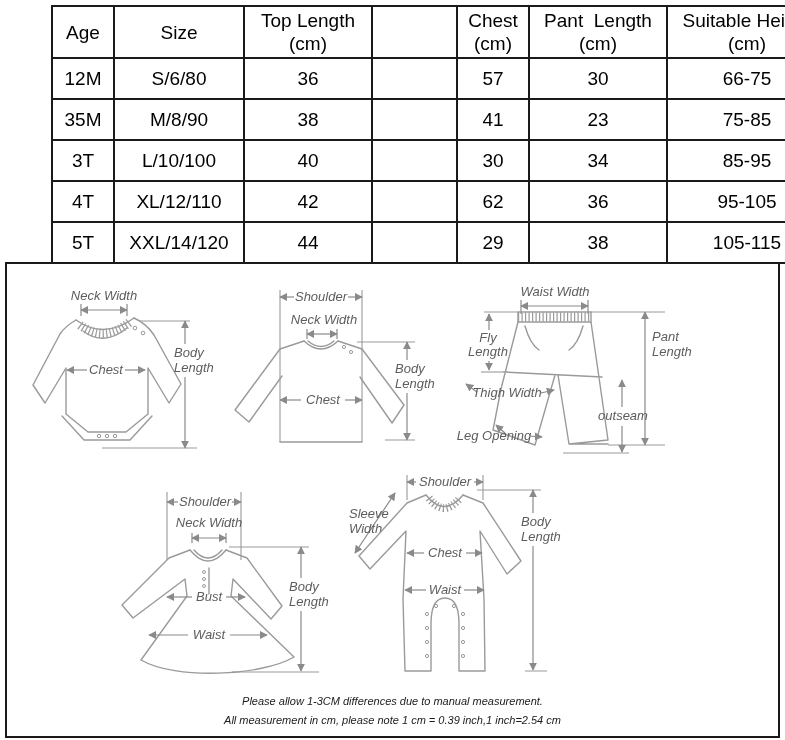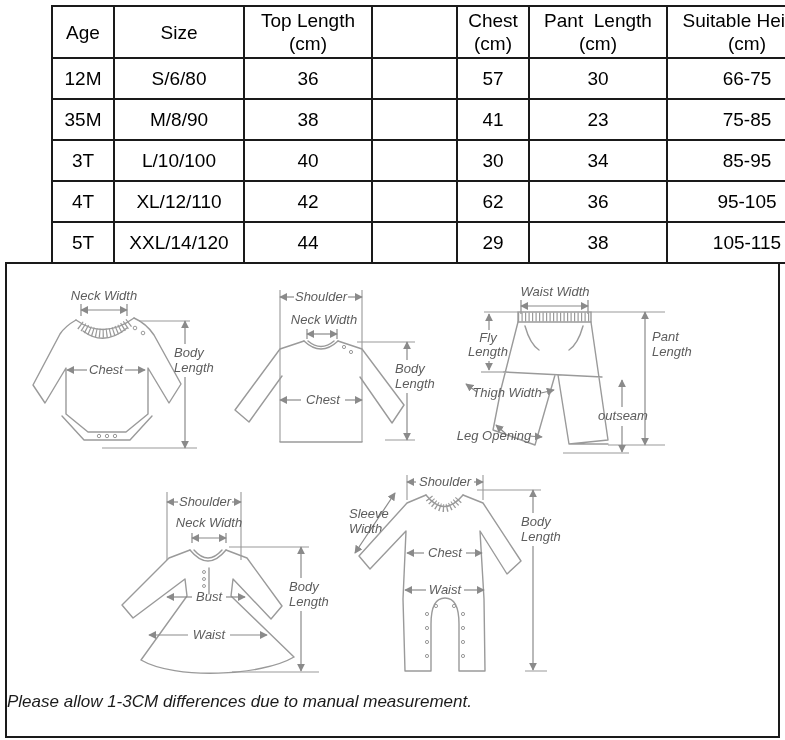--- a/index.html
+++ b/index.html
@@ -12,22 +12,22 @@
     border:2px solid #1a1a1a;text-align:center;vertical-align:middle;
     font-size:19px;font-weight:400;color:#000;padding:0;}
   table.size-table th{height:50px;line-height:23px;}
   table.size-table td{height:39px;}
   th .l1{white-space:pre;}
   th .l2:empty{display:none;}
   
   .diagram-box{position:absolute;left:5px;top:262px;width:771px;height:472px;
     border:2px solid #1a1a1a;background:#fff;font-style:italic;}
   .diagram-box svg{position:absolute;left:0;top:0;}
-  .note{position:absolute;left:0;right:0;
-    font-size:17px;color:#1b1b1b;line-height:19px;}
+  .note{position:absolute;left:0;right:0;text-align:center;
+    font-size:11px;color:#1b1b1b;line-height:19px;}
   .note1{top:428px;}
   .note2{top:447px;}
   
   .g{stroke:#9a9a9a;fill:none;stroke-width:1.4;stroke-linejoin:round;stroke-linecap:round;}
   .thin{stroke:#9a9a9a;fill:none;stroke-width:1.1;}
   .dim{stroke:#8a8a8a;fill:none;stroke-width:1.2;}
   .rib{stroke:#9a9a9a;fill:none;stroke-width:9;stroke-dasharray:1.2 2.3;}
   .rib8{stroke:#9a9a9a;fill:none;stroke-width:8;stroke-dasharray:1.2 2.3;}
   .snap{fill:none;stroke:#9a9a9a;stroke-width:1;}
   text.lb{font-family:"Liberation Sans",sans-serif;font-size:13px;fill:#5d5d5d;}
@@ -264,14 +264,15 @@
         <path class="dim" d="M457,326 H477" marker-end="url(#mA)"></path>
         <path class="thin" d="M470,226 H534 M518,407 H540"></path>
         <path class="dim" d="M526,226 V249" marker-start="url(#mA)"></path>
         <text class="lb" x="514" y="262">Body</text>
         <text class="lb" x="514" y="277">Length</text>
         <path class="dim" d="M526,282 V406" marker-end="url(#mA)"></path>
       </g>
     </svg>
 
     <div class="note note1">Please allow 1-3CM differences due to manual measurement.</div>
+    <div class="note note2">All measurement in cm, please note 1 cm = 0.39 inch,1 inch=2.54 cm</div>
   </div>
 </div>
 
 </body></html>

